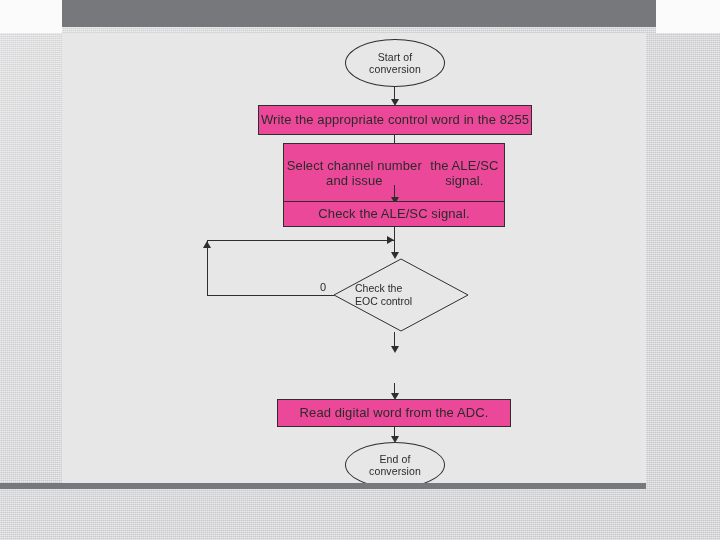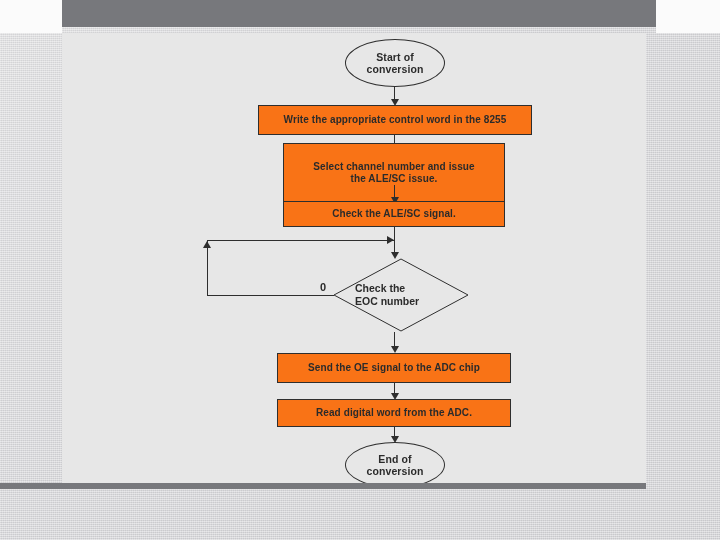--- a/index.html
+++ b/index.html
@@ -54,22 +54,22 @@
     color: #2b2b2b;
     text-align: center;
     display: flex;
     align-items: center;
     justify-content: center;
     line-height: 1.18;
     letter-spacing: 0.1px;
   }
   .rect {
     border: 1px solid #2e2e2e;
-    background: #f97316;
-    font-size: 10px;
+    background: #ec4899;
+    font-size: 13px;
   }
   .ellipse {
     border: 1px solid #2e2e2e;
     border-radius: 50%;
     background: #e7e7e7;
     font-size: 10.5px;
   }
   .diamond-wrap { position: absolute; }
   .diamond-shape {
     position: absolute; left: 0; top: 0; width: 100%; height: 100%;
@@ -107,21 +107,21 @@
     border-bottom: 7px solid #2e2e2e;
   }
   .arrow-right {
     position: absolute;
     width: 0; height: 0;
     border-top: 4px solid transparent;
     border-bottom: 4px solid transparent;
     border-left: 7px solid #2e2e2e;
   }
 
-  .blurry { filter: blur(0.24px); font-weight: bold; }
+  .blurry { filter: blur(0.24px); }
 </style>
 </head>
 <body>
 
 <div id="slide-left-margin"></div>
 <div id="slide-header-bar"></div>
 <div id="slide-top-right-white"></div>
 <div id="slide-right-margin"></div>
 
 <div id="figure-panel">
@@ -134,23 +134,23 @@
   <div class="vline" style="left:332px; top:54px; height:16px;"></div>
   <div class="arrow-down" style="left:329px; top:66px;"></div>
 
   <div class="node rect blurry" style="left:196px; top:72px; width:274px; height:30px;">
     <span>Write the appropriate control word in the 8255</span>
   </div>
 
   <div class="vline" style="left:332px; top:102px; height:16px;"></div>
   <div class="arrow-down" style="left:329px; top:114px;"></div>
 
-  <div class="node rect blurry" style="left:221px; top:110px; width:222px; height:60px; flex-direction:column;text-align:right;">
+  <div class="node rect blurry" style="left:221px; top:110px; width:222px; height:60px; flex-direction:row;">
     <span>Select channel number and issue</span>
-    <span>the ALE/SC issue.</span>
+    <span>the ALE/SC signal.</span>
   </div>
 
   <div class="vline" style="left:332px; top:152px; height:16px;"></div>
   <div class="arrow-down" style="left:329px; top:164px;"></div>
 
   <div class="node rect blurry" style="left:221px; top:168px; width:222px; height:26px;">
     <span>Check the ALE/SC signal.</span>
   </div>
 
   <div class="vline" style="left:332px; top:194px; height:14px;"></div>
@@ -161,34 +161,31 @@
 
   <div class="vline" style="left:332px; top:207px; height:16px;"></div>
   <div class="arrow-down" style="left:329px; top:219px;"></div>
 
   <div class="diamond-wrap blurry" style="left:271px; top:225px; width:136px; height:74px;">
     <svg class="diamond-shape" viewBox="0 0 136 74" preserveAspectRatio="none">
       <polygon points="68,1 135,37 68,73 1,37" fill="#e7e7e7" stroke="#2e2e2e" stroke-width="1"></polygon>
     </svg>
     <div class="diamond-label">
       <span>Check the</span>
-      <span>EOC number</span>
+      <span>EOC control</span>
     </div>
   </div>
 
   <div class="branch-label blurry" style="left:258px; top:248px;">0</div>
   <div class="hline" style="left:145px; top:262px; width:127px;"></div>
   <div class="vline" style="left:145px; top:207px; height:56px;"></div>
 
   <div class="vline" style="left:332px; top:299px; height:18px;"></div>
   <div class="arrow-down" style="left:329px; top:313px;"></div>
 
-  <div class="node rect blurry" style="left:215px; top:320px; width:234px; height:30px;">
-    <span>Send the OE signal to the ADC chip</span>
-  </div>
 
   <div class="vline" style="left:332px; top:350px; height:14px;"></div>
   <div class="arrow-down" style="left:329px; top:360px;"></div>
 
   <div class="node rect blurry" style="left:215px; top:366px; width:234px; height:28px;">
     <span>Read digital word from the ADC.</span>
   </div>
 
   <div class="vline" style="left:332px; top:394px; height:12px;"></div>
   <div class="arrow-down" style="left:329px; top:403px;"></div>

